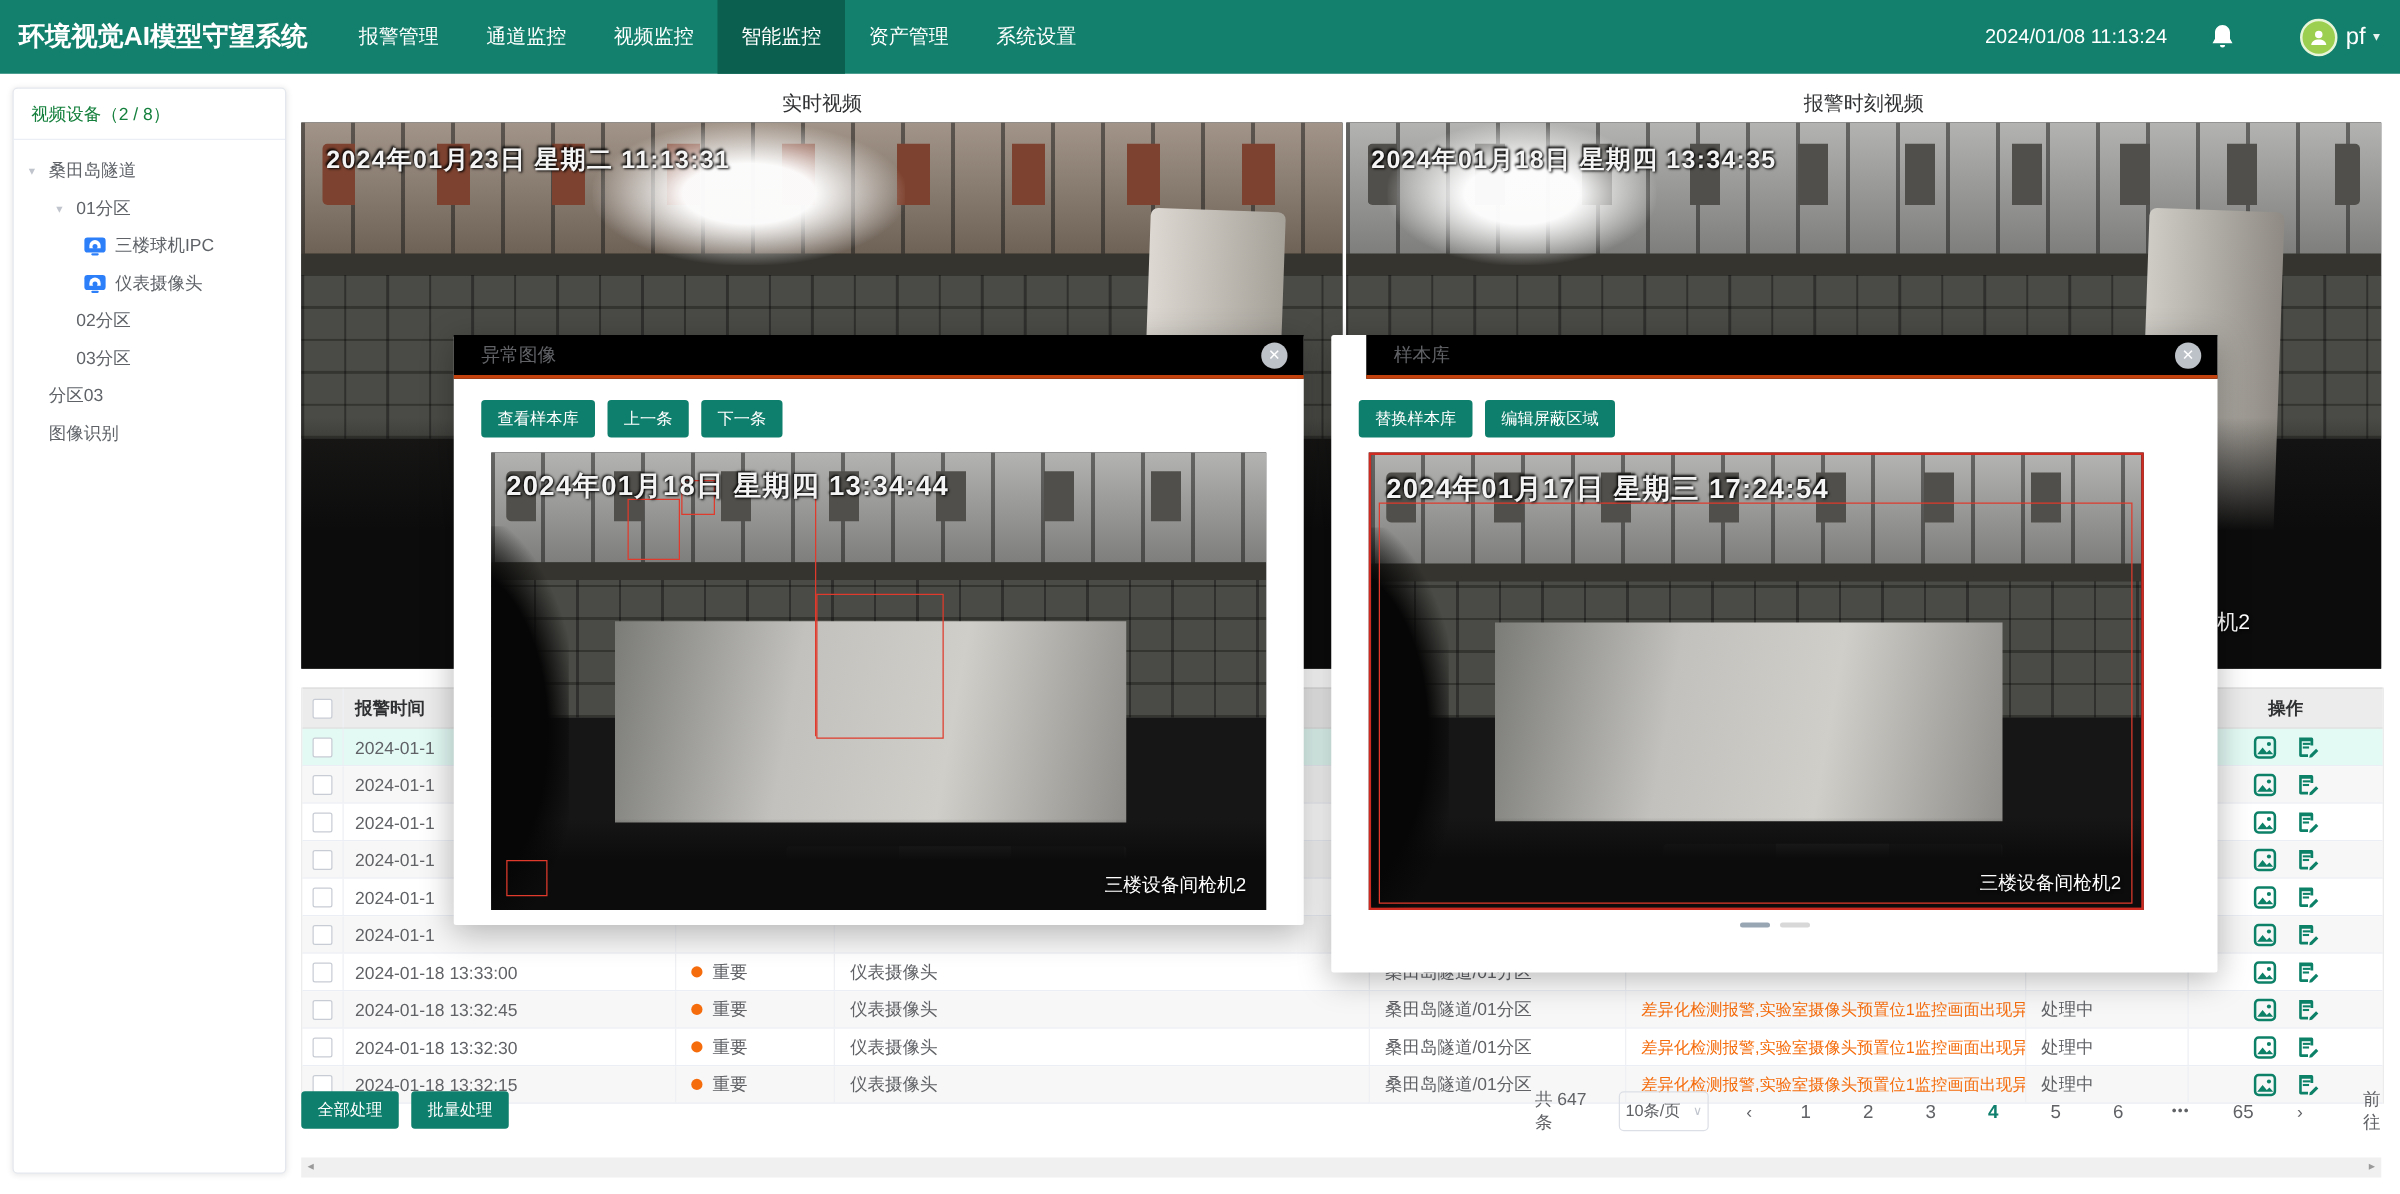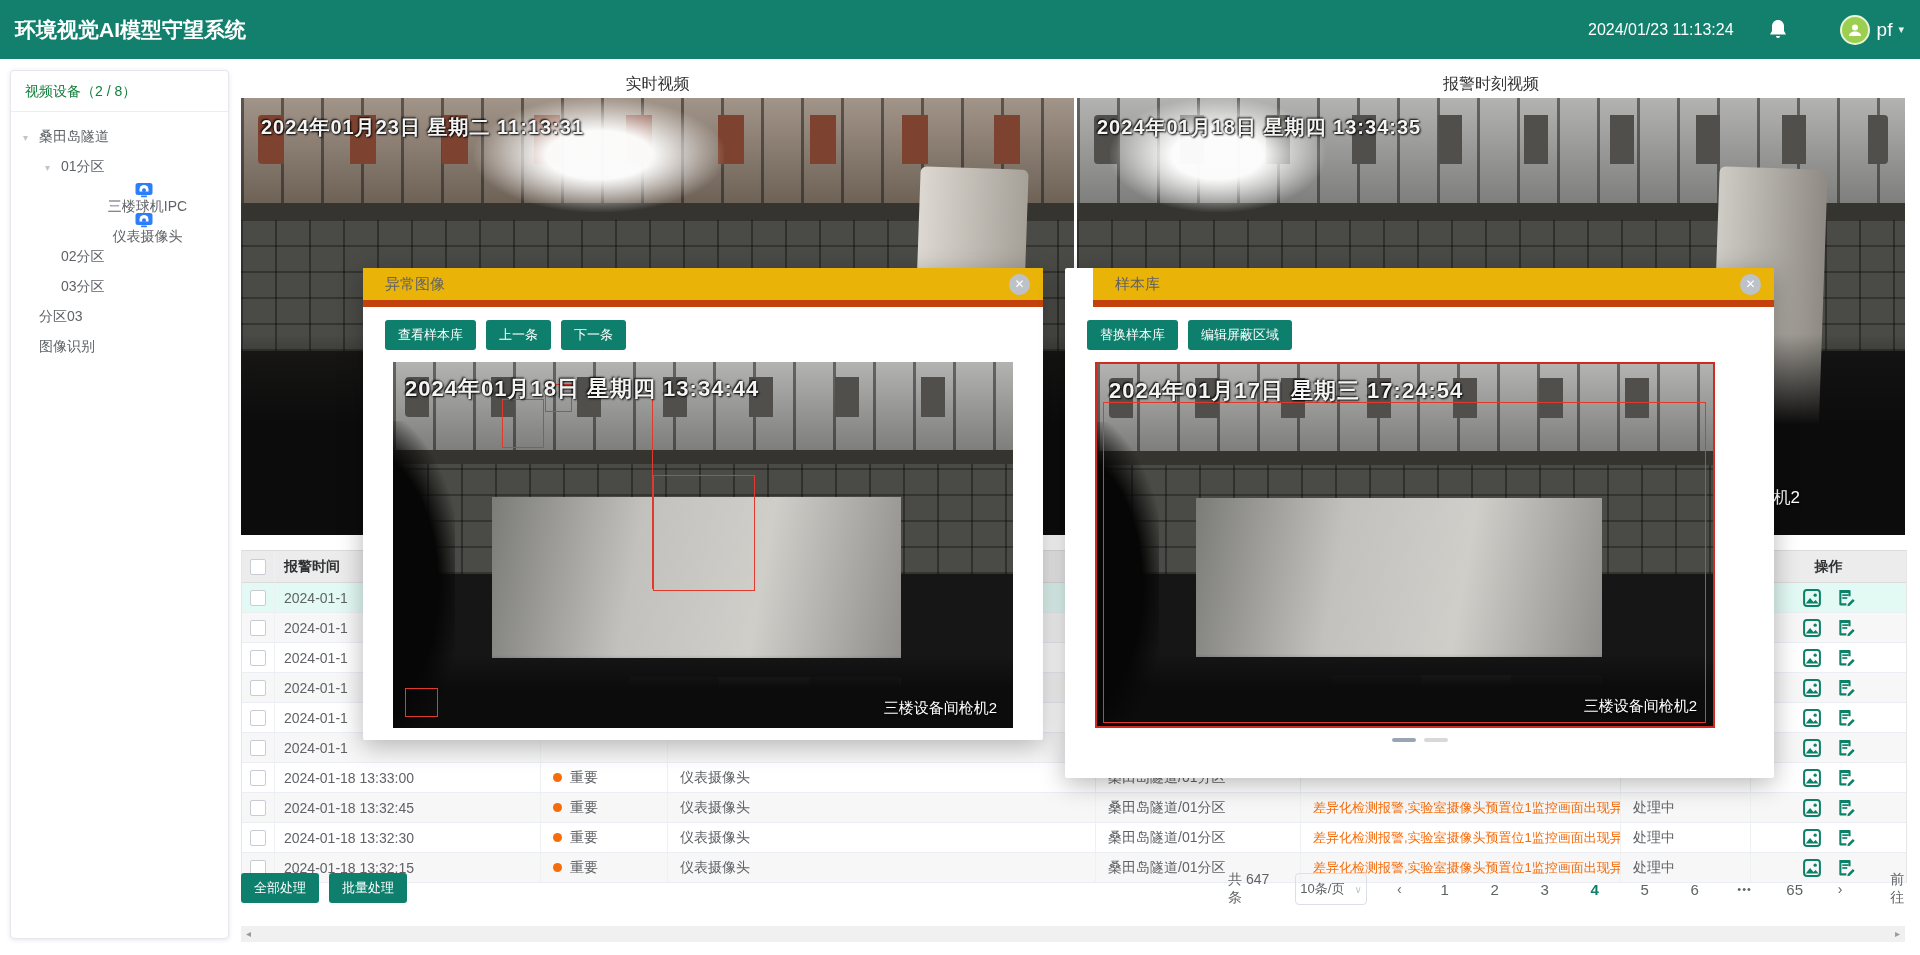--- a/index.html
+++ b/index.html
@@ -22,21 +22,21 @@
   
   .sidebar{position:absolute;left:10px;top:70px;width:217px;height:867px;background:#fff;border:1px solid #e4e7ed;border-radius:4px;box-shadow:0 1px 5px rgba(0,0,0,.10);}
   .sb-title{height:40px;line-height:40px;padding-left:14px;font-size:14px;color:#15803d;border-bottom:1px solid #ebeef5;}
   .tree{padding-top:10px;}
   .ti{height:30px;display:flex;align-items:center;font-size:14px;color:#5f6368;cursor:pointer;white-space:nowrap;}
   .ti .caret{width:16px;font-size:10px;color:#c0c4cc;}
   .ti.lvl0{padding-left:12px;}
   .ti.lvl0.leaf{padding-left:28px;}
   .ti.lvl1{padding-left:34px;}
   .ti.lvl1.leaf{padding-left:50px;}
-  .ti.lvl2{padding-left:56px;flex-direction:column;}
+  .ti.lvl2{padding-left:56px;}
   .cam-ic{width:18px;height:16px;margin-right:7px;display:inline-flex;}
 
   
   .vtitle{position:absolute;top:70px;height:27px;line-height:27px;font-size:16px;color:#303133;text-align:center;}
   .vt-left{left:241px;width:833px;}
   .vt-right{left:1077px;width:828px;}
   .video{position:absolute;top:98px;height:437px;background:#191817;overflow:hidden;}
   .video.left{left:241px;width:833px;}
   .video.right{left:1077px;width:828px;background:#151515;}
   .layer{position:absolute;}
@@ -91,42 +91,50 @@
   .pnum.on{color:#0e7f6c;font-weight:bold;}
   .goto-in{width:44px;height:28px;border:1px solid #dcdfe6;border-radius:4px;text-align:center;font-size:14px;color:#606266;font-family:inherit;margin:0 4px;}
   .hscroll{position:absolute;left:241px;top:926px;width:1664px;height:16px;background:#f0f0f0;}
   .hs-a{position:absolute;top:0;height:16px;line-height:16px;color:#9a9a9a;font-size:10px;cursor:pointer;}
   .hs-a.l{left:5px;} .hs-a.r{right:5px;}
 
   
   .modal{position:absolute;background:#fff;border-radius:2px;box-shadow:0 6px 26px rgba(0,0,0,.28);z-index:40;}
   .m1{left:363px;top:268px;width:680px;height:472px;}
   .m2{left:1065px;top:268px;width:681px;height:510px;padding-left:28px;}
-  .mhead{height:32px;background:#eab308;border-bottom:7px solid #c2410c;display:flex;align-items:center;}
+  .mhead{height:32px;background:#000000;border-bottom:3px solid #c2410c;display:flex;align-items:center;}
   .mtitle{font-size:15px;color:#606266;padding-left:22px;}
   .mclose{margin-left:auto;margin-right:13px;width:21px;height:21px;border-radius:50%;background:#bdc2c9;color:#fff;font-size:12px;display:flex;align-items:center;justify-content:center;cursor:pointer;}
   .mbtns{position:absolute;left:22px;top:52px;display:flex;gap:10px;}
   .mimg{position:absolute;left:30px;top:94px;width:620px;height:366px;background:#161616;overflow:hidden;}
   .mimg .cam-ts{font-size:22px;left:12px;top:12px;}
   .mimg .cam-cap{right:16px;bottom:10px;font-size:15px;}
   .mimg.redborder{border:2px solid #cf2b20;box-sizing:border-box;}
   .rbox{position:absolute;border:1px solid #e03a2d;}
   .dots{position:absolute;left:0;top:470px;width:100%;display:flex;justify-content:center;gap:8px;}
   .dash{width:24px;height:4px;border-radius:2px;background:#d8d8d8;cursor:pointer;}
   .dash.on{background:#98a6b3;}
 </style>
 </head>
 <body>
 
 <div class="app">
 
   <div class="navbar">
     <div class="nav-title">环境视觉AI模型守望系统</div>
+    <div class="nav-menu">
+      <div class="nav-item">报警管理</div>
+      <div class="nav-item">通道监控</div>
+      <div class="nav-item">视频监控</div>
+      <div class="nav-item active">智能监控</div>
+      <div class="nav-item">资产管理</div>
+      <div class="nav-item">系统设置</div>
+    </div>
     <div class="nav-right">
-      <span class="nav-time">2024/01/23 11:13:24</span>
+      <span class="nav-time">2024/01/08 11:13:24</span>
       <span class="bell">
         <svg width="20" height="22" viewBox="0 0 20 22">
             <path d="M10 1c-3.3 0-6 2.7-6 6v5l-2 3.5h16L16 12V7c0-3.3-2.7-6-6-6z" fill="#fff"></path>
             <path d="M8 17a2 2 0 0 0 4 0z" fill="#fff"></path>
           </svg>
       </span>
       <span class="avatar">
         <svg width="16" height="16" viewBox="0 0 16 16">
             <circle cx="8" cy="5.5" r="3" fill="#fff"></circle>
             <path d="M2 14c0-3 2.7-4.5 6-4.5S14 11 14 14z" fill="#fff"></path>

